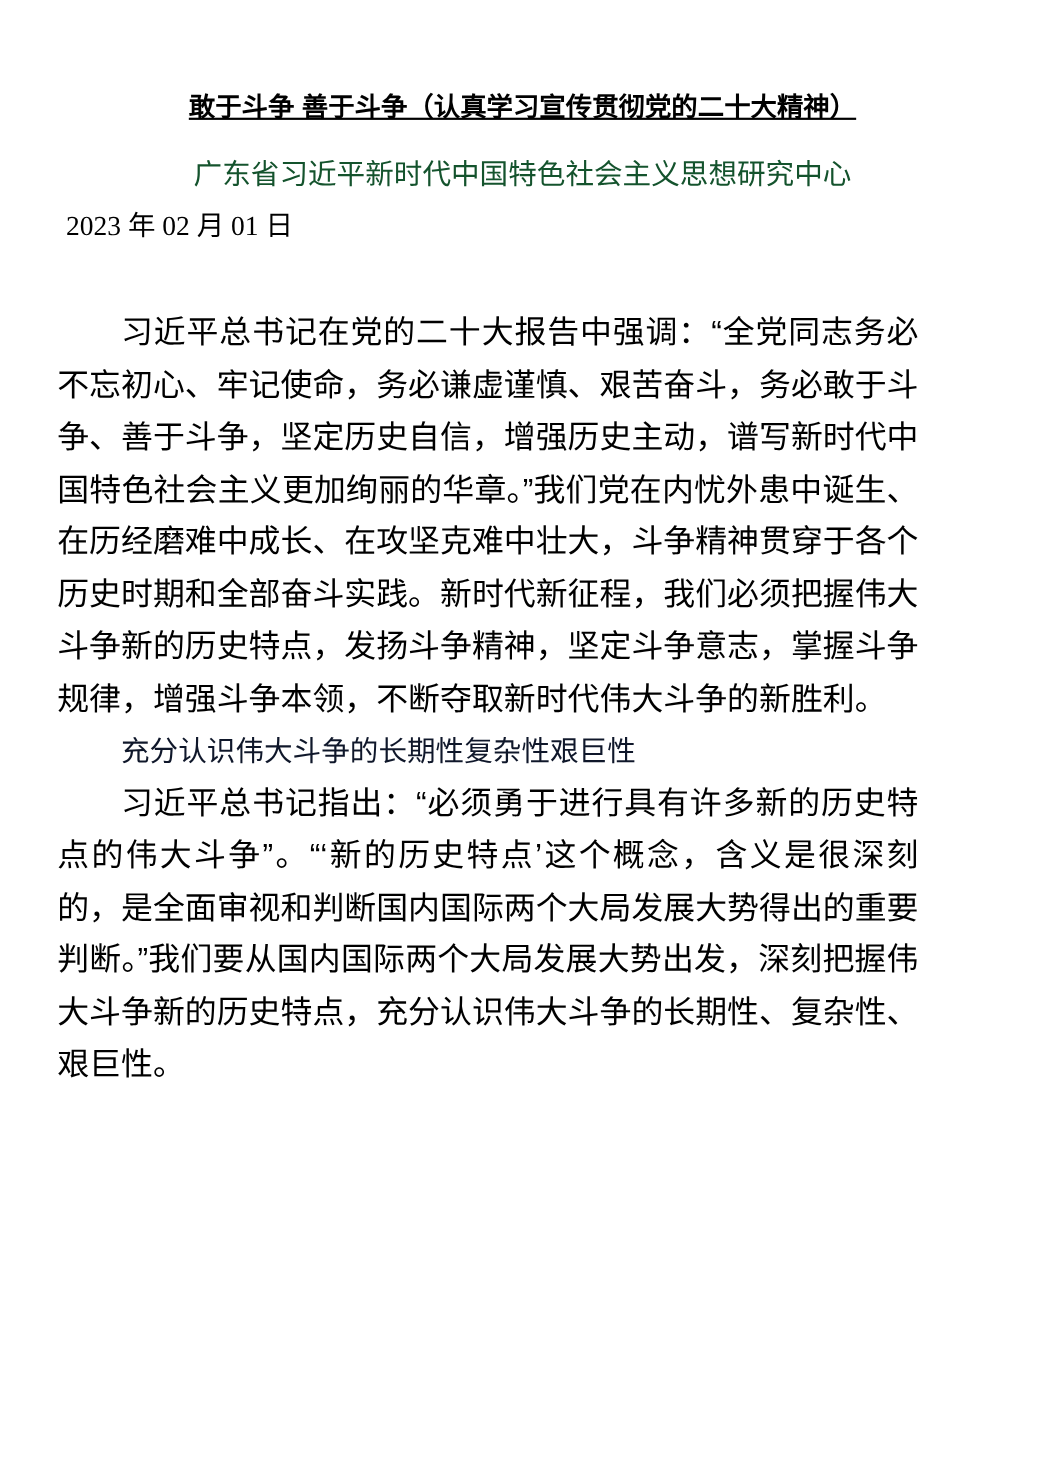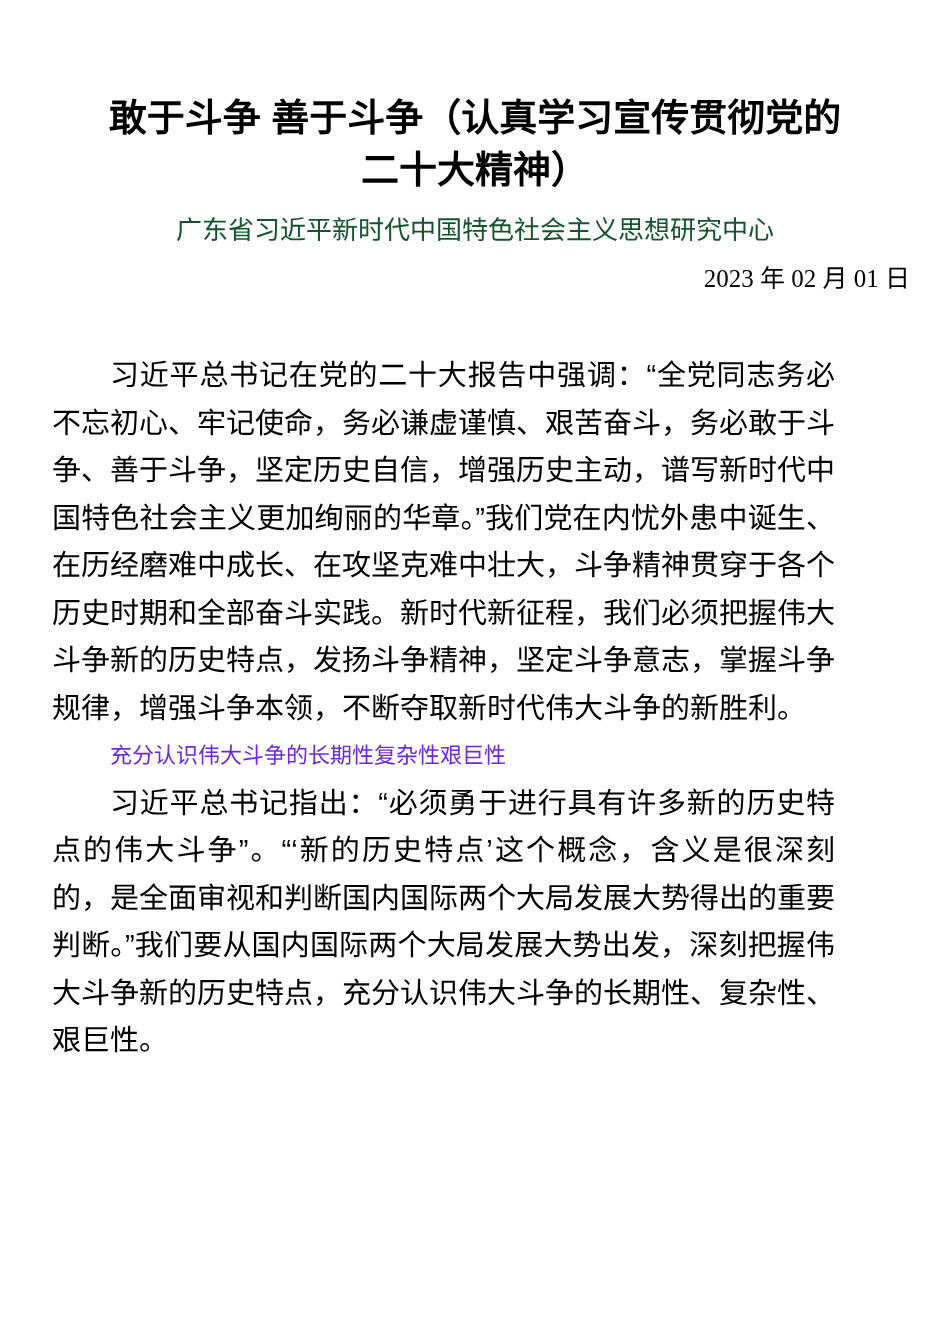--- a/index.html
+++ b/index.html
@@ -25,49 +25,50 @@
     top: 0;
     width: 950px;
     padding: 0;
   }
 
   
 
   .doc-title {
     font-family: "Liberation Sans", "DejaVu Sans", sans-serif;
     font-weight: bold;
-    font-size: 38px;
+    font-size: 24px;
     line-height: 52px;
     color: #000000;
     text-align: center;
     margin: 0;
-    padding: 92px 108px 0 108px;
+    padding: 72px 108px 0 108px;
     letter-spacing: 0px;
+    text-decoration: underline;
   }
 
   .doc-subtitle {
     font-family: "Liberation Sans", "DejaVu Sans", sans-serif;
     font-weight: normal;
     font-size: 26px;
     line-height: 36px;
     color: #14532d;
     text-align: center;
     margin: 0;
     padding: 16px 60px 0 60px;
   }
 
   .doc-date {
     font-family: "Liberation Serif", "DejaVu Serif", serif;
     font-weight: normal;
     font-size: 25px;
     line-height: 34px;
     color: #000000;
-    text-align: right;
+    text-align: left;
     margin: 0;
-    padding: 14px 40px 0 60px;
+    padding: 14px 60px 0 60px;
   }
 
   
 
   .doc-body {
     margin: 0;
     padding: 56px 115px 0 52px;
   }
 
   .para {
@@ -79,23 +80,23 @@
     text-align: justify;
     text-justify: inter-character;
     text-indent: 58px;
     margin: 0 0 0 0;
     word-break: break-all;
   }
 
   .subhead {
     font-family: "Liberation Sans", "DejaVu Sans", sans-serif;
     font-weight: normal;
-    font-size: 22px;
+    font-size: 26px;
     line-height: 47.5px;
-    color: #6d28d9;
+    color: #0f172a;
     text-align: left;
     text-indent: 58px;
     margin: 0;
   }
 </style>
 </head>
 <body>
 
 <div class="page">
   <div class="doc-inner">

